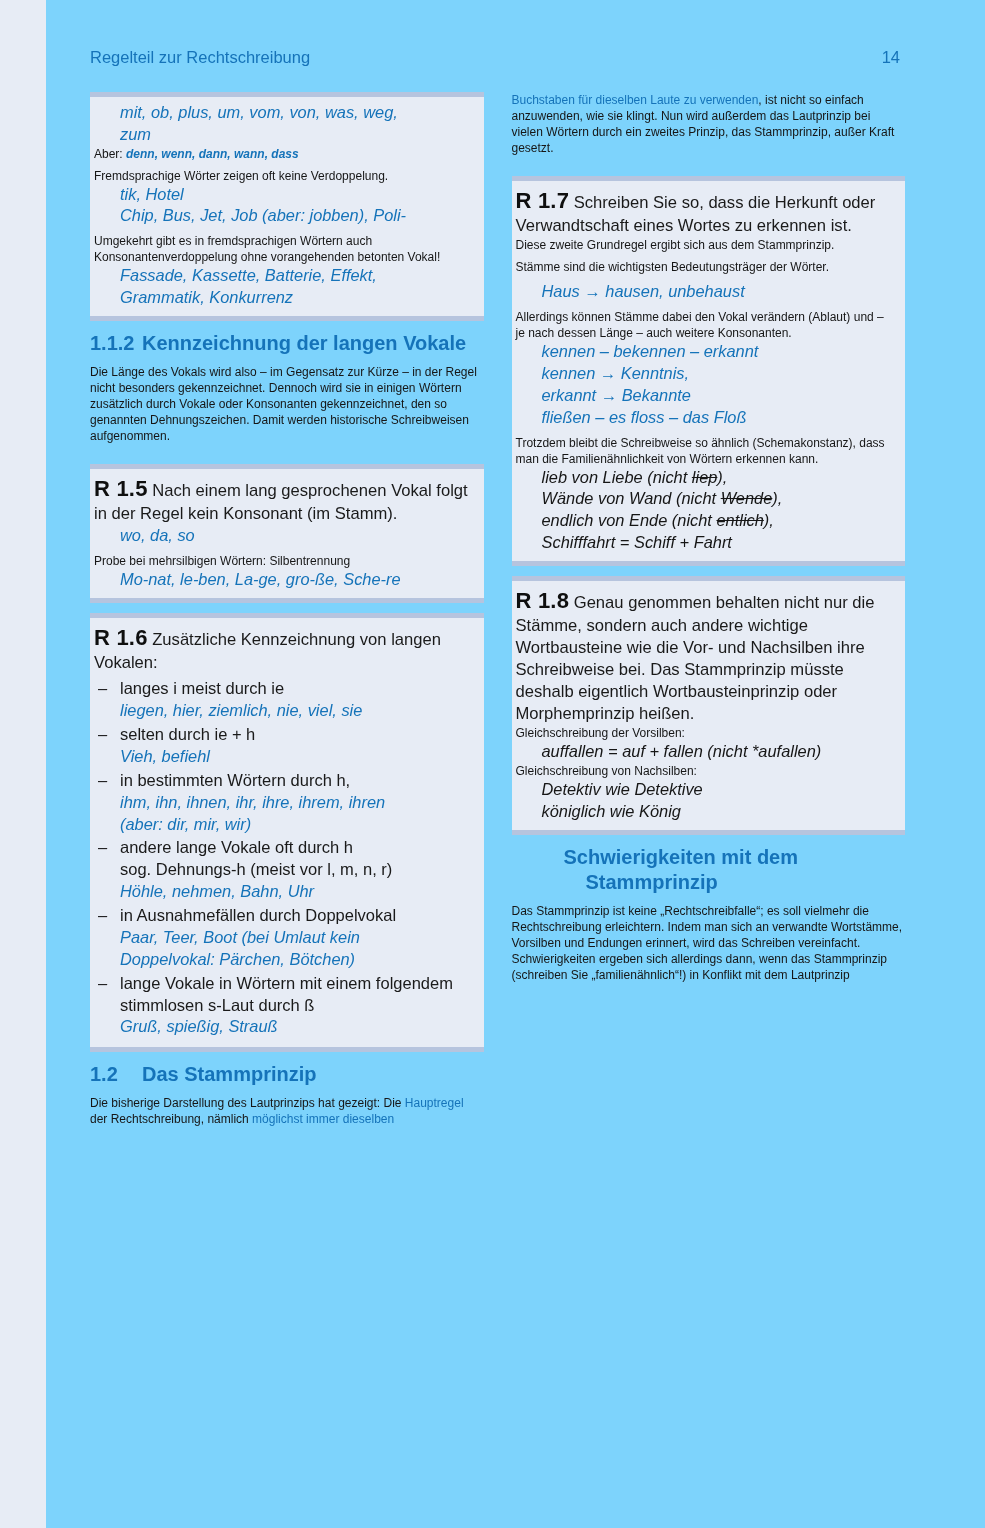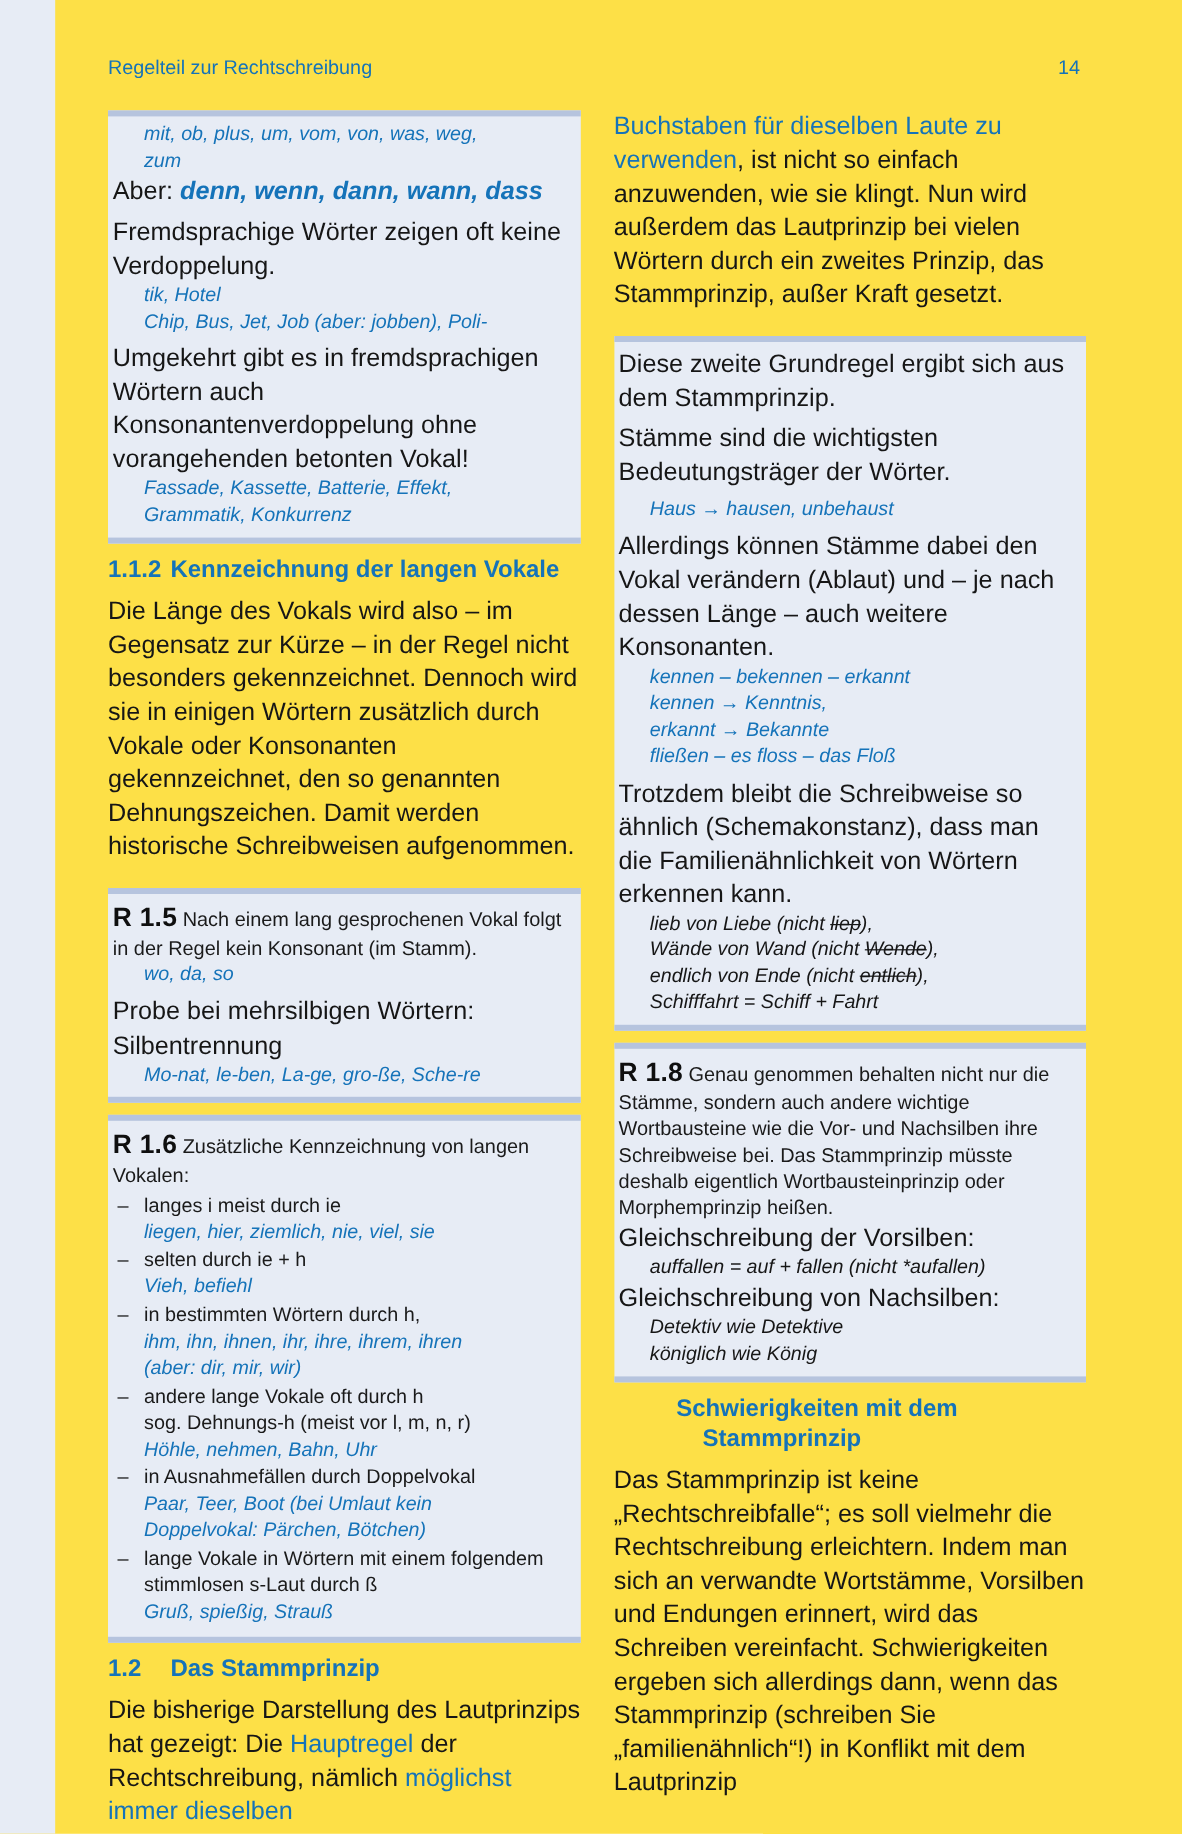--- a/index.html
+++ b/index.html
@@ -13,21 +13,21 @@
     font-family: "Liberation Sans", sans-serif;
     color: #1a1a1a;
     position: relative;
     overflow: hidden;
   }
   .page {
     position: absolute;
     left: 0; top: 0;
     width: 985px;
     height: 1528px;
-    background: #fde047;
+    background: #7dd3fc;
   }
   .left-margin-bar {
     position: absolute;
     left: 0; top: 0;
     width: 46px;
     height: 1528px;
     background: #e7ecf5;
   }
   .header {
     position: absolute;
@@ -50,21 +50,21 @@
     left: 90px;
     top: 92px;
     width: 815px;
     display: flex;
     gap: 28px;
   }
   .col {
     width: 394px;
   }
   .body-text {
-    font-size: 21px;
+    font-size: 12px;
     line-height: 1.335;
     color: #161616;
     margin: 0 0 0 0;
   }
   .example {
     font-style: italic;
     color: #1573b9;
     font-size: 16.4px;
     line-height: 1.33;
   }
@@ -258,20 +258,24 @@
     <div class="col">
 
       <div class="body-text">
         <span class="blue">Buchstaben für dieselben Laute zu verwenden</span><span>, ist nicht so einfach anzuwenden, wie sie klingt. Nun wird außerdem das Lautprinzip bei vielen Wörtern durch ein zweites Prinzip, das Stammprinzip, außer Kraft gesetzt.</span>
       </div>
 
       <div class="sp20"></div>
 
       <div class="box">
         <div class="box-inner">
+          <div class="rule-head">
+            <span class="rule-label">R 1.7</span>
+            <span>Schreiben Sie so, dass die Herkunft oder Verwandtschaft eines Wortes zu erkennen ist.</span>
+          </div>
           <div class="body-text">Diese zweite Grundregel ergibt sich aus dem Stammprinzip.</div>
           <div class="sp6"></div>
           <div class="body-text">Stämme sind die wichtigsten Bedeutungsträger der Wörter.</div>
           <div class="sp6"></div>
           <div class="example example-ind">Haus → hausen, unbehaust</div>
           <div class="sp6"></div>
           <div class="body-text">Allerdings können Stämme dabei den Vokal verändern (Ablaut) und – je nach dessen Länge – auch weitere Konsonanten.</div>
           <div class="example example-ind">kennen – bekennen – erkannt</div>
           <div class="example example-ind">kennen → Kenntnis,</div>
           <div class="example example-ind">erkannt → Bekannte</div>

